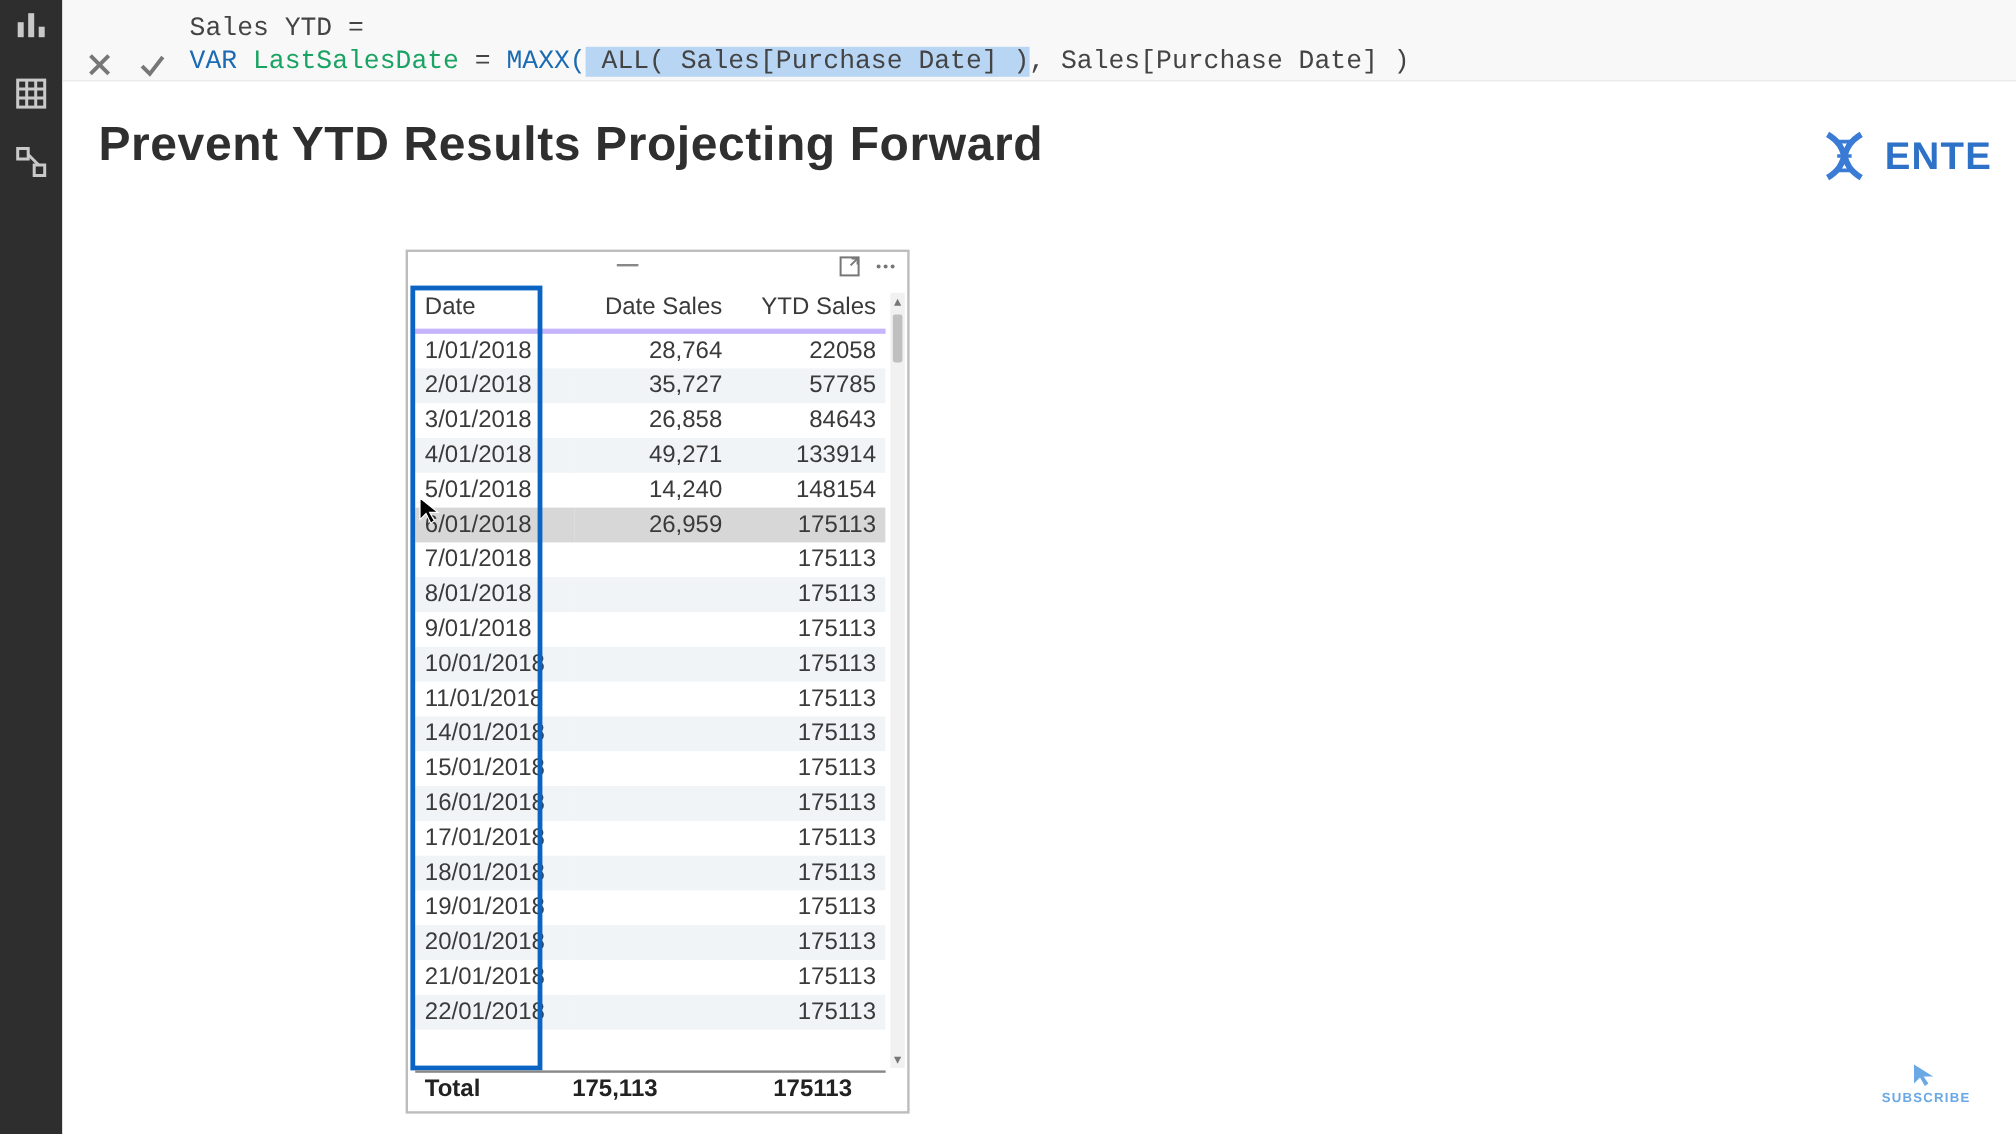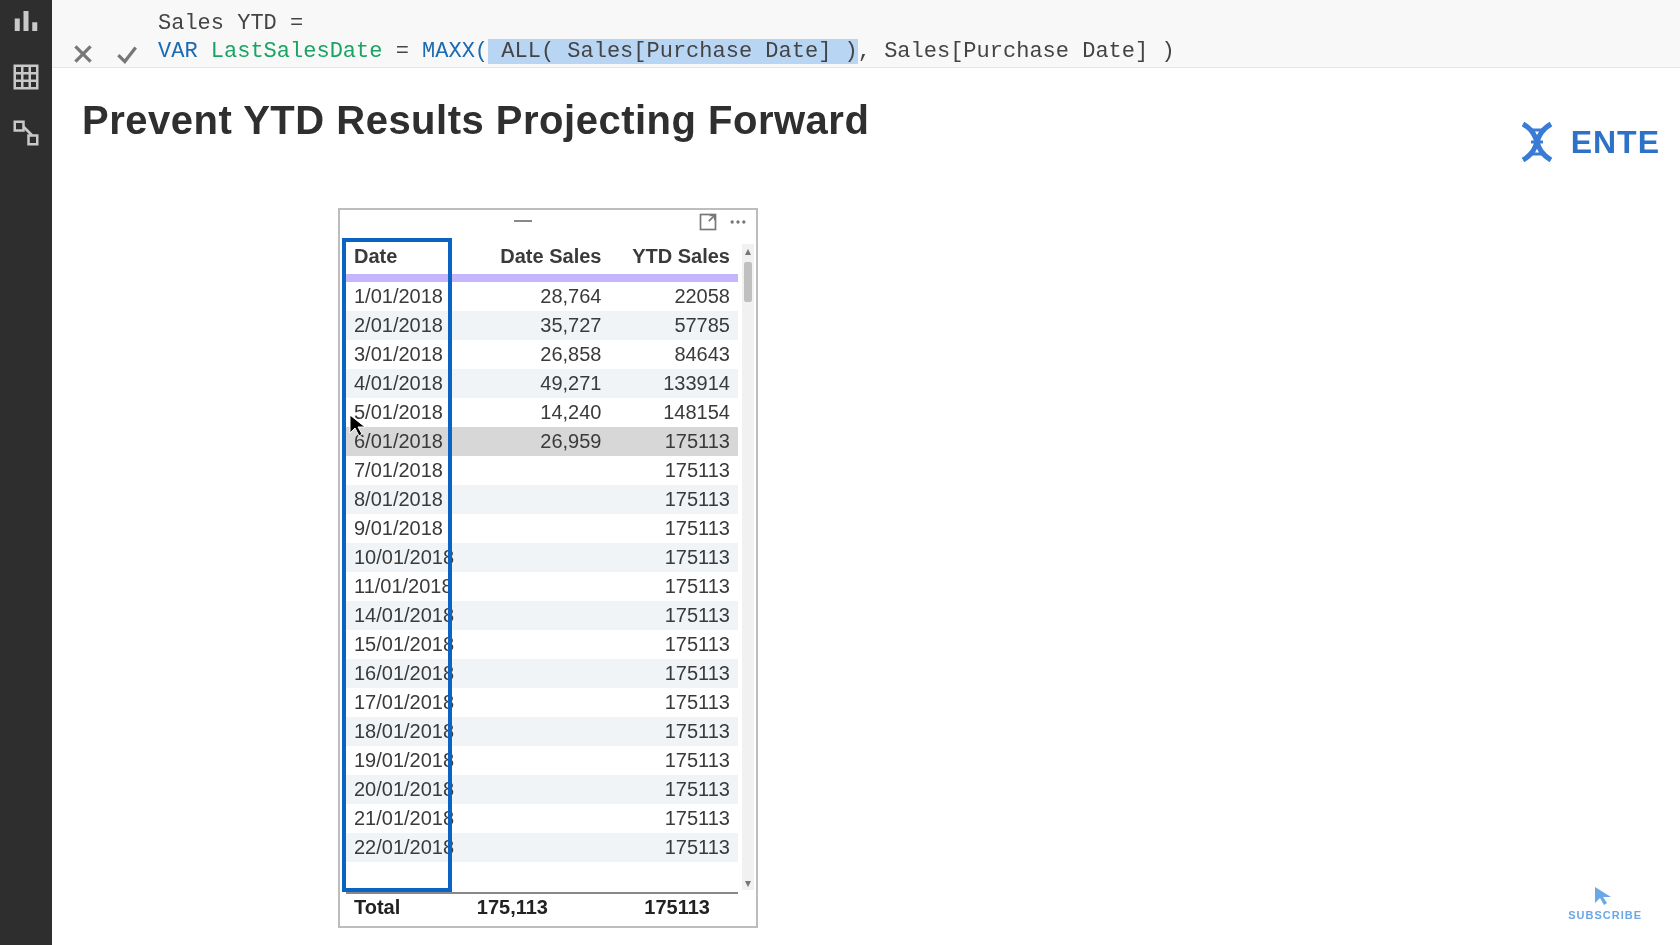--- a/index.html
+++ b/index.html
@@ -66,21 +66,21 @@
   .page-title {
     position: absolute;
     left: 30px; top: 30px;
     font-size: 40px;
     font-weight: 800;
     letter-spacing: 0.5px;
     color: #2f2f2f;
   }
   .brand {
     position: absolute;
-    right: 20px; top: 50px;
+    right: 20px; top: 38px;
     display: flex;
     align-items: center;
     gap: 10px;
     color: #2e72c7;
     font-weight: 800;
     font-size: 32px;
     letter-spacing: 1px;
   }
   .brand svg { display: block; }
   .visual-frame {
@@ -120,21 +120,21 @@
     width: 100%;
     font-size: 20px;
   }
   th, td {
     text-align: right;
     padding: 3px 8px;
     font-weight: 400;
     color: #3a3a3a;
     white-space: nowrap;
   }
-  th { border-bottom: 8px solid #c4b5fd; font-weight: 700; padding-bottom: 6px; }
+  th { border-bottom: 4px solid #c4b5fd; font-weight: 400; padding-bottom: 6px; }
   th:first-child, td:first-child { text-align: left; }
   tbody tr:nth-child(even) td { background: #f1f4f7; }
   tbody tr.hovered td { background: #d7d7d7 !important; }
   .col-date-box {
     position: absolute;
     left: 2px; top: 28px;
     width: 110px;
     bottom: 34px;
     border: 4px solid #0b63c4;
     pointer-events: none;

